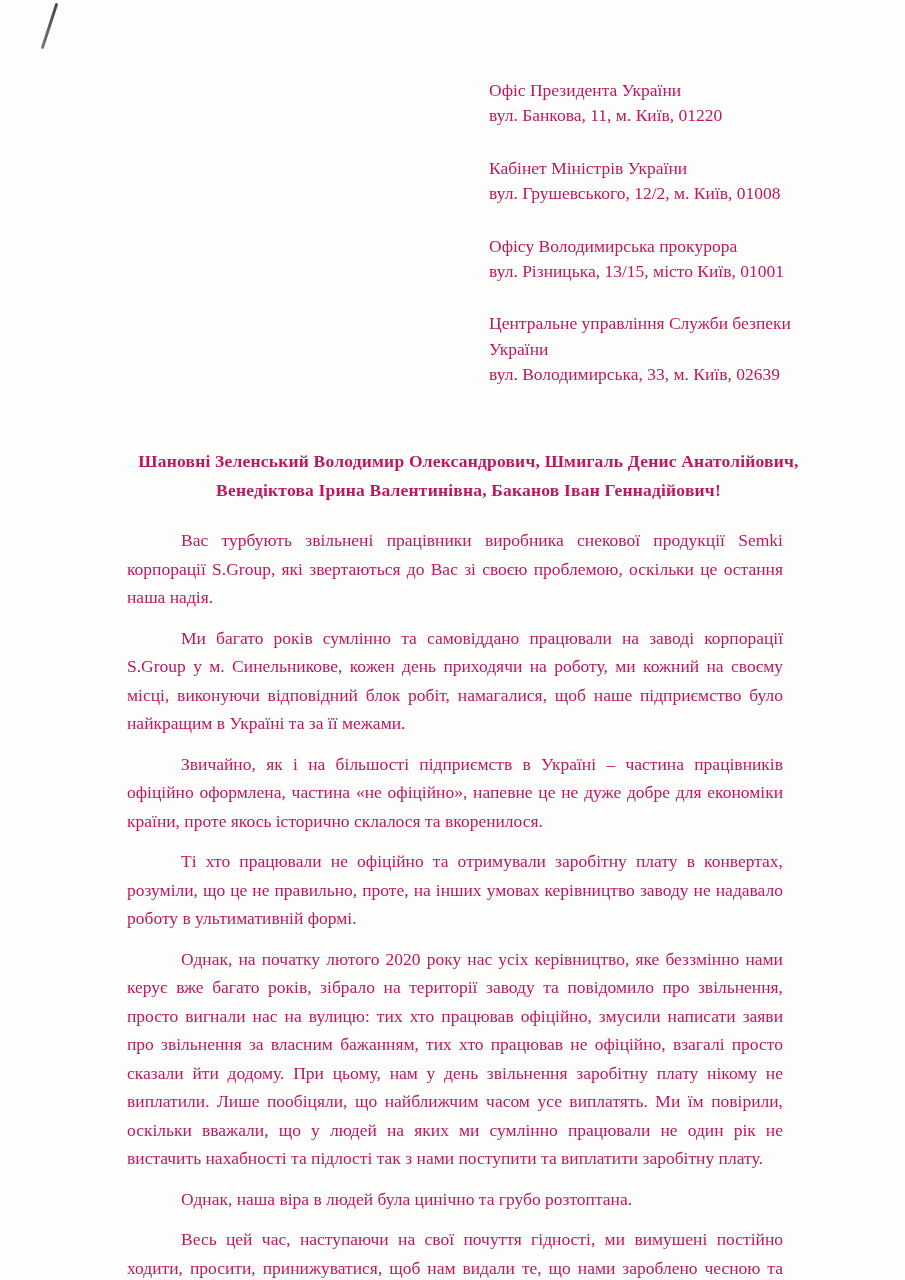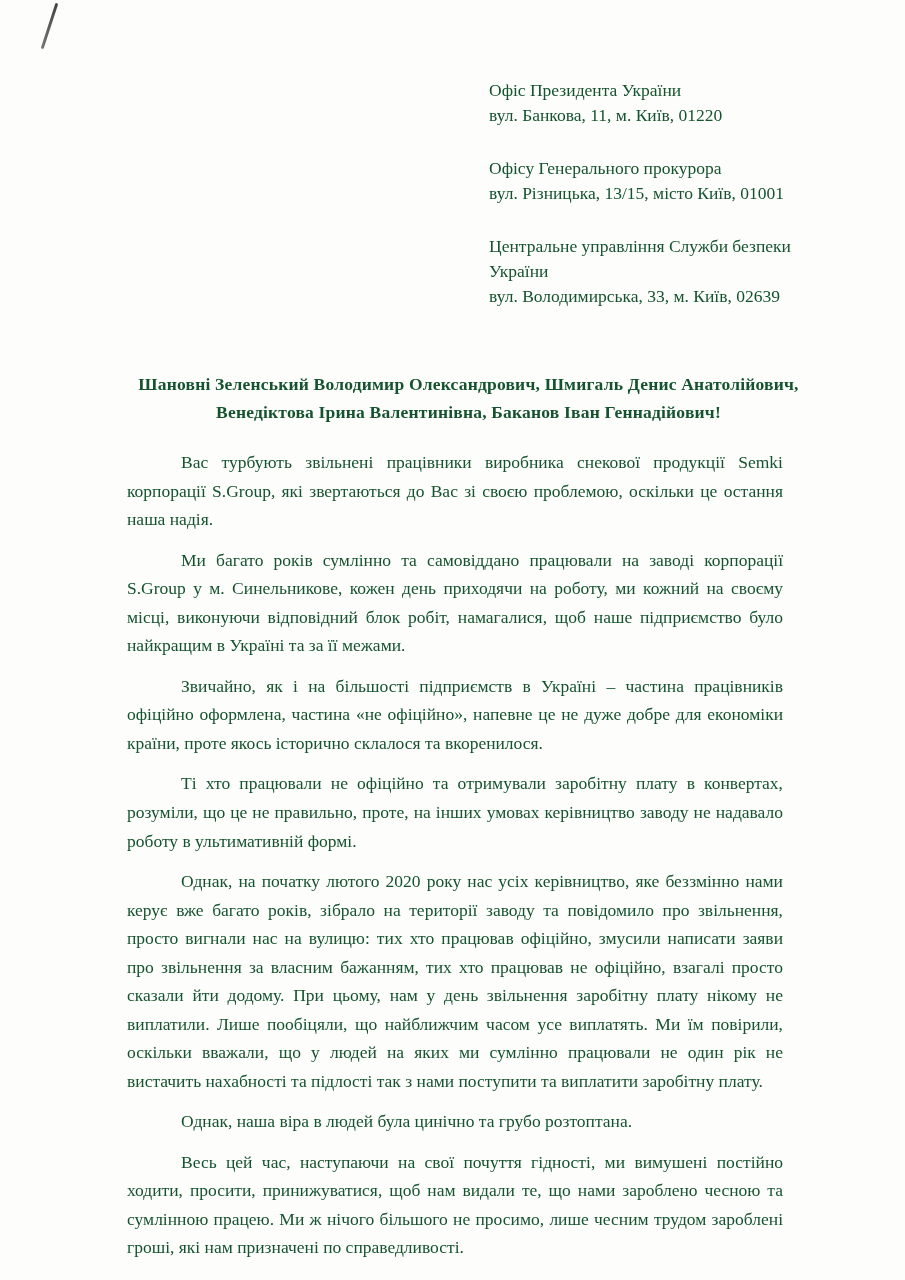--- a/index.html
+++ b/index.html
@@ -8,21 +8,21 @@
     background: #e8e8e8;
   }
   .page {
     position: relative;
     width: 905px;
     height: 1280px;
     margin: 0 auto;
     background: #fdfdfc;
     overflow: hidden;
     font-family: "Liberation Serif", "DejaVu Serif", serif;
-    color: #14532d;
+    color: #be185d;
   }
   .pen-mark {
     position: absolute;
     left: 48px;
     top: 2px;
     width: 3px;
     height: 48px;
     background: linear-gradient(to bottom, #444, #777);
     border-radius: 2px;
     transform: rotate(18deg);
@@ -66,21 +66,25 @@
 <div class="page">
 
   <div class="pen-mark"></div>
 
   <div class="address-block">
     <div class="address-item">
       <span class="addr-name">Офіс Президента України</span>
       <span class="addr-line">вул. Банкова, 11, м. Київ, 01220</span>
     </div>
     <div class="address-item">
-      <span class="addr-name">Офісу Генерального прокурора</span>
+      <span class="addr-name">Кабінет Міністрів України</span>
+      <span class="addr-line">вул. Грушевського, 12/2, м. Київ, 01008</span>
+    </div>
+    <div class="address-item">
+      <span class="addr-name">Офісу Володимирська прокурора</span>
       <span class="addr-line">вул. Різницька, 13/15, місто Київ, 01001</span>
     </div>
     <div class="address-item">
       <span class="addr-name">Центральне управління Служби безпеки України</span>
       <span class="addr-line">вул. Володимирська, 33, м. Київ, 02639</span>
     </div>
   </div>
 
   <div class="salutation">Шановні Зеленський Володимир Олександрович, Шмигаль Денис Анатолійович, Венедіктова Ірина Валентинівна, Баканов Іван Геннадійович!</div>
 

